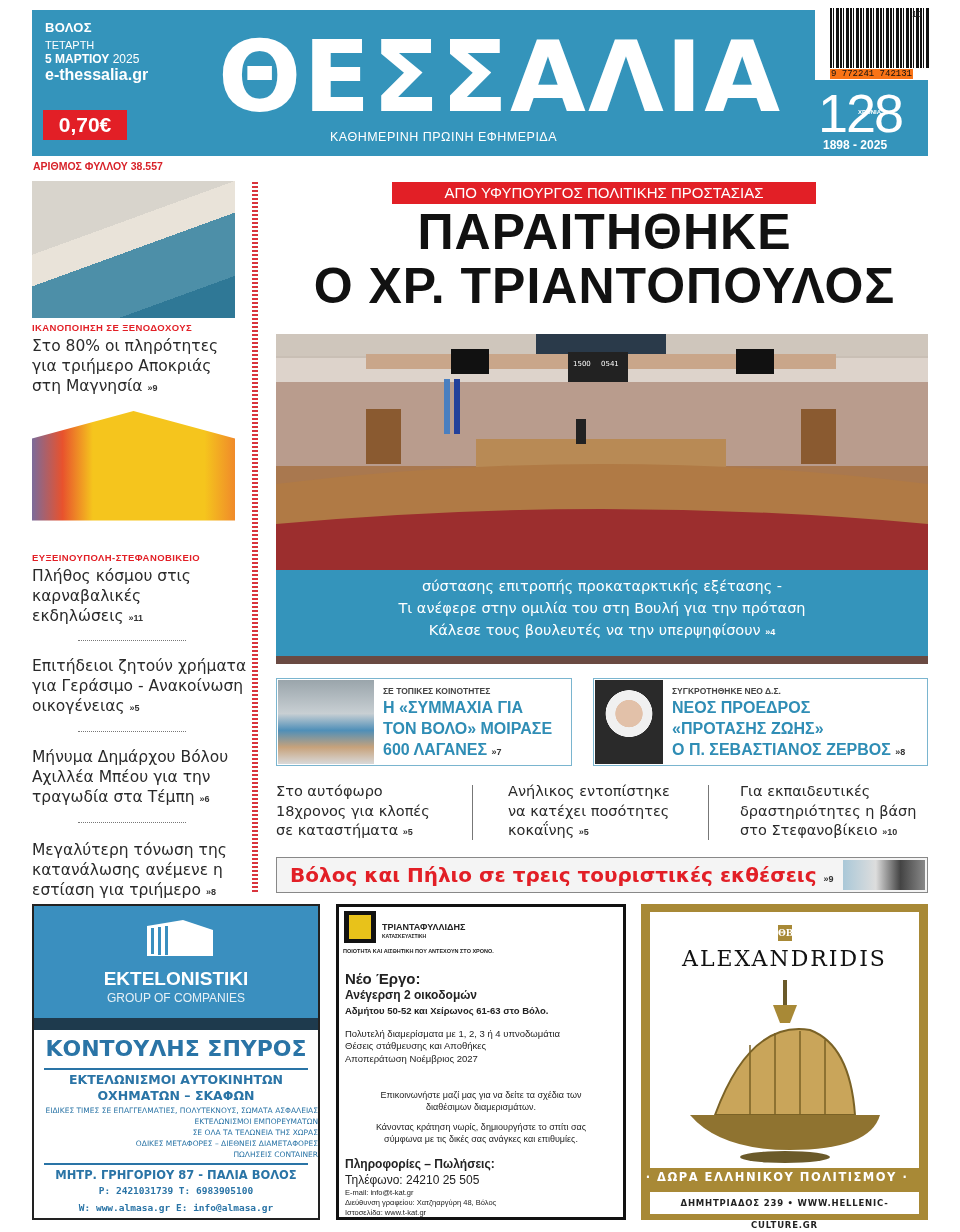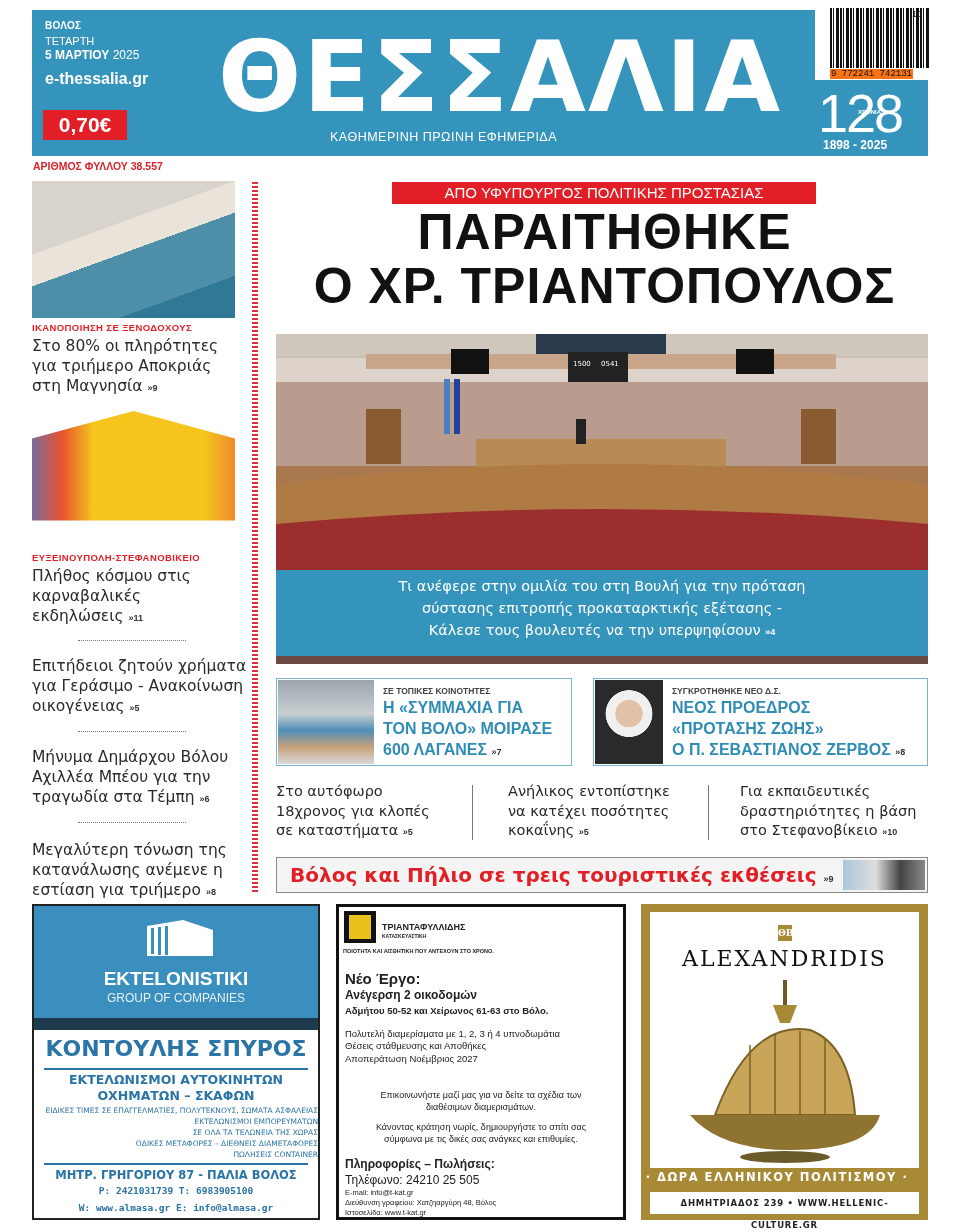--- a/index.html
+++ b/index.html
@@ -1,25 +1,25 @@
 <!DOCTYPE html>
 <html><head>
 <meta charset="utf-8">
 <style>
 *{box-sizing:border-box;margin:0;padding:0}
 body{width:960px;height:1232px;background:#fff;position:relative;overflow:hidden;font-family:"DejaVu Sans",sans-serif;color:#222}
 .abs{position:absolute}
 
 #mast{left:32px;top:10px;width:896px;height:146px;background:#3494bb}
 #mast-left{left:45px;top:20px;color:#fff;font-family:"Liberation Sans",sans-serif}
-#mast-left .city{font-weight:bold;font-size:10px;letter-spacing:.3px}
+#mast-left .city{font-weight:bold;font-size:13px;letter-spacing:.3px}
 #mast-left .day{font-size:11px;margin-top:4px}
 #mast-left .date{font-size:12px;font-weight:bold;margin-top:1px}
 #mast-left .date span{font-weight:normal}
-#mast-left .site{font-size:16px;font-weight:bold;margin-top:8px}
+#mast-left .site{font-size:16px;font-weight:bold;}
 #price{left:43px;top:110px;width:84px;height:30px;background:#e21f26;border-radius:0;color:#fff;font:bold 21px "Liberation Sans",sans-serif;text-align:center;line-height:30px}
 #logo{left:200px;top:28px;width:600px;text-align:center;color:#fff;font:bold 98px/1 "DejaVu Sans",sans-serif;letter-spacing:2px}
 #tagline{left:330px;top:130px;color:#fff;font:12.5px "Liberation Sans",sans-serif;letter-spacing:.5px}
 #barcode-box{left:815px;top:0;width:145px;height:80px;background:#fff}
 #barcode{left:830px;top:8px;width:100px;height:60px;background:repeating-linear-gradient(90deg,#111 0 2px,#fff 2px 3px,#111 3px 4px,#fff 4px 6px,#111 6px 9px,#fff 9px 10px)}
 #barcode-num{left:830px;top:69px;font:9px "Liberation Mono",monospace;color:#111;background:#f97316;padding:0 1px}
 #issue-mini{left:912px;top:9px;font:9px "Liberation Sans",sans-serif}
 #years{left:818px;top:86px;color:#fff;font:54px/1 "Liberation Sans",sans-serif;letter-spacing:-2px}
 #years-label{left:858px;top:109px;color:#fff;font:bold 6px "Liberation Sans",sans-serif}
 #years-range{left:823px;top:138px;color:#fff;font:bold 12px "Liberation Sans",sans-serif}
@@ -141,22 +141,22 @@
     <rect x="525" y="75" width="35" height="55" fill="#8a5a30"></rect>
     <rect x="168" y="45" width="6" height="55" fill="#4a7fc0"></rect>
     <rect x="178" y="45" width="6" height="55" fill="#23409a"></rect>
     <rect x="200" y="105" width="250" height="45" fill="#b88a55"></rect>
     <path d="M0 150 Q326 110 652 150 L652 190 L0 190 Z" fill="#b07a45"></path>
     <path d="M0 190 Q326 160 652 190 L652 240 L0 240 Z" fill="#9c2e2e"></path>
     <rect x="300" y="85" width="10" height="25" fill="#222"></rect>
   </svg>
 </div>
 <div id="caption" class="abs">
+  <div>σύστασης επιτροπής προκαταρκτικής εξέτασης -</div>
   <div>Τι ανέφερε στην ομιλία του στη Βουλή για την πρόταση</div>
-  <div>σύστασης επιτροπής προκαταρκτικής εξέτασης -</div>
   <div><span>Κάλεσε τους βουλευτές να την υπερψηφίσουν</span> <span class="ref" style="color:#fff">»4</span></div>
 </div>
 <div id="photo-strip" class="abs"></div>
 
 <div class="abs card" style="left:276px;width:296px"></div>
 <div class="abs" style="left:278px;top:680px;width:96px;height:84px;background:linear-gradient(180deg,#9aa5ab 0,#c8cfd3 40%,#4f8fb8 60%,#c7a27b 80%,#d9d9d9)"></div>
 <div class="abs ckick" style="left:383px;top:686px;font:bold 8.5px 'Liberation Sans',sans-serif;color:#444">ΣΕ ΤΟΠΙΚΕΣ ΚΟΙΝΟΤΗΤΕΣ</div>
 <div class="abs" style="left:383px;top:698px;font:bold 16px/1.3 'Liberation Sans',sans-serif;color:#2f8db5">
   <div>Η «ΣΥΜΜΑΧΙΑ ΓΙΑ</div>
   <div>ΤΟΝ ΒΟΛΟ» ΜΟΙΡΑΣΕ</div>

